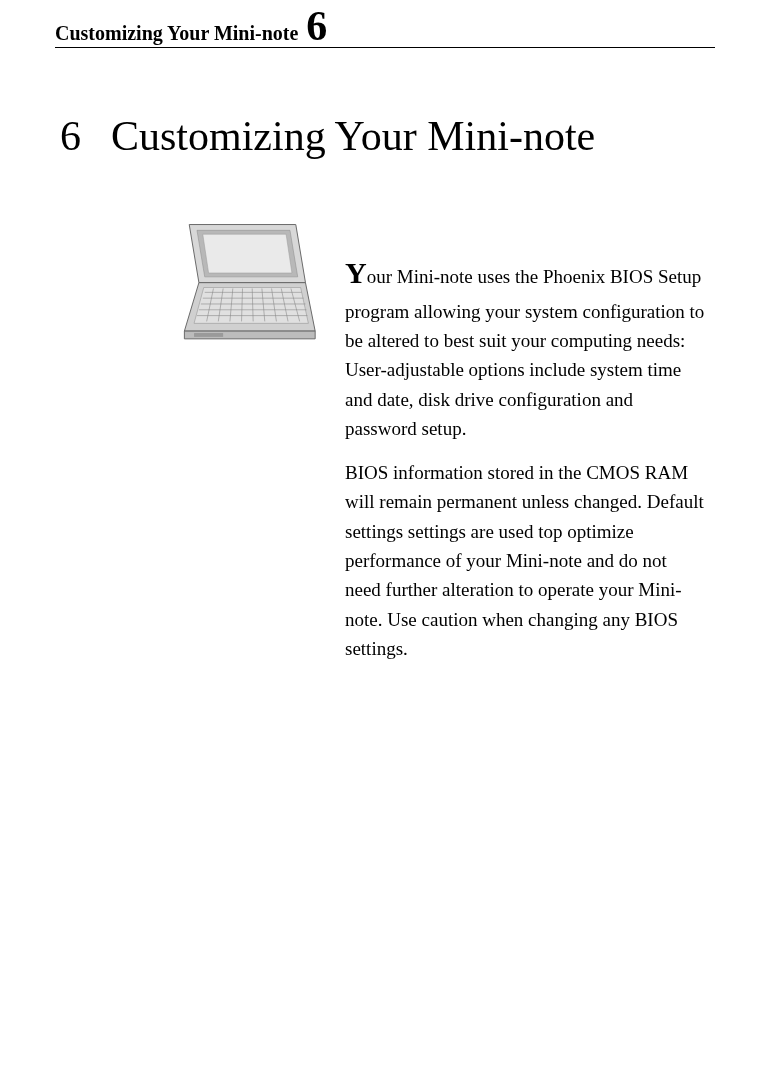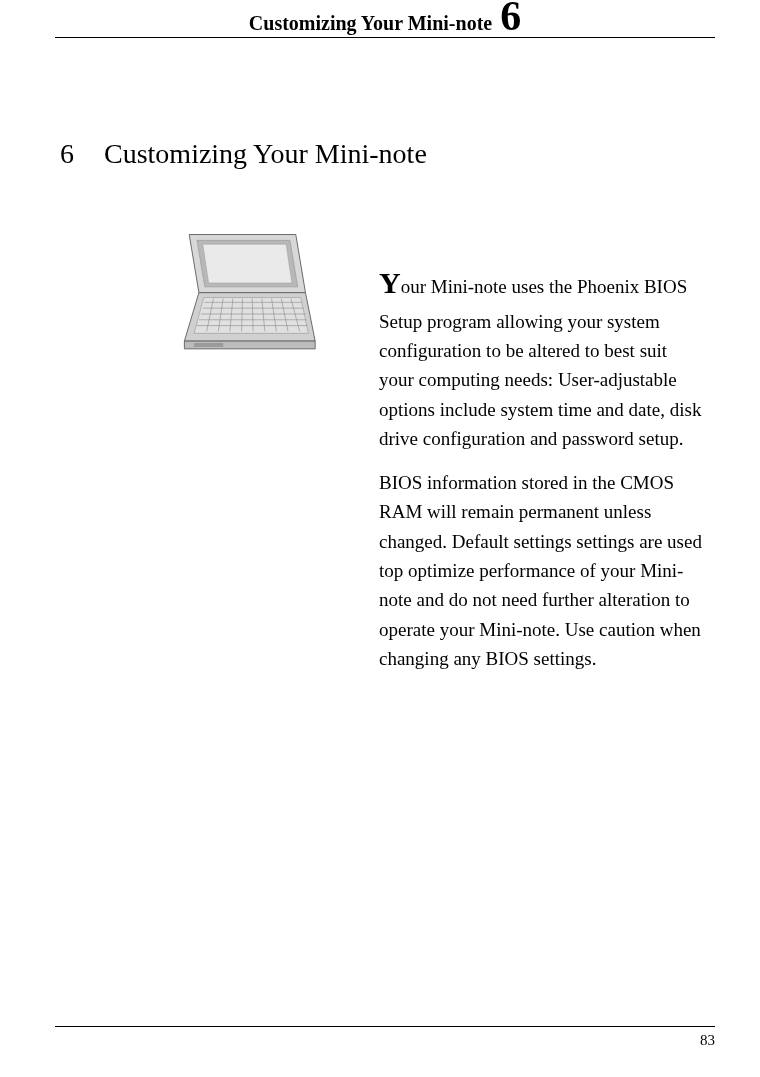--- a/index.html
+++ b/index.html
@@ -11,41 +11,42 @@
       color: #000;
       position: relative;
     }
     .page {
       width: 100%;
       height: 100%;
       padding: 0 45px 0 55px;
       position: relative;
     }
     .header {
-      text-align: center;
+      text-align: left;
+      padding-top: 10px;
       border-bottom: 1.5px solid #000;
       padding-bottom: 2px;
-      margin-bottom: 100px;
+      margin-bottom: 64px;
     }
     .header-text {
       font-size: 20px;
       font-weight: bold;
       display: inline;
       vertical-align: baseline;
     }
     .header-num {
       font-size: 42px;
       font-weight: bold;
       display: inline;
       vertical-align: baseline;
       line-height: 0.8;
       margin-left: 4px;
     }
     .chapter-heading {
-      font-size: 28px;
+      font-size: 42px;
       font-family: Garamond, 'Times New Roman', serif;
       margin-bottom: 90px;
       padding-left: 5px;
     }
     .chapter-num {
       display: inline-block;
       margin-right: 30px;
     }
     .content-row {
       display: flex;
@@ -62,21 +63,20 @@
       height: 155px;
     }
     .body-text {
       flex: 1;
       font-size: 19px;
       line-height: 1.55;
       padding-right: 10px;
     }
     .body-text p {
       margin-bottom: 14px;
-      margin-left: 34px;
     }
     .drop-cap {
       font-size: 30px;
       font-weight: bold;
     }
     .footer {
       position: absolute;
       bottom: 28px;
       left: 55px;
       right: 45px;
@@ -138,17 +138,14 @@
         </g>
       </svg>
     </div>
 
     <div class="body-text">
       <p><span class="drop-cap">Y</span><span>our Mini-note uses the Phoenix BIOS Setup program allowing your system configuration to be altered to best suit your computing needs: User-adjustable options include system time and date, disk drive configuration and password setup.</span></p>
       <p>BIOS information stored in the CMOS RAM will remain permanent unless changed. Default settings settings are used top optimize performance of your Mini-note and do not need further alteration to operate your Mini-note. Use caution when changing any BIOS settings.</p>
     </div>
   </div>
 
-  <div class="footer">
-    <span class="page-num">83</span>
-  </div>
 
 </div>
 
 </body></html>

